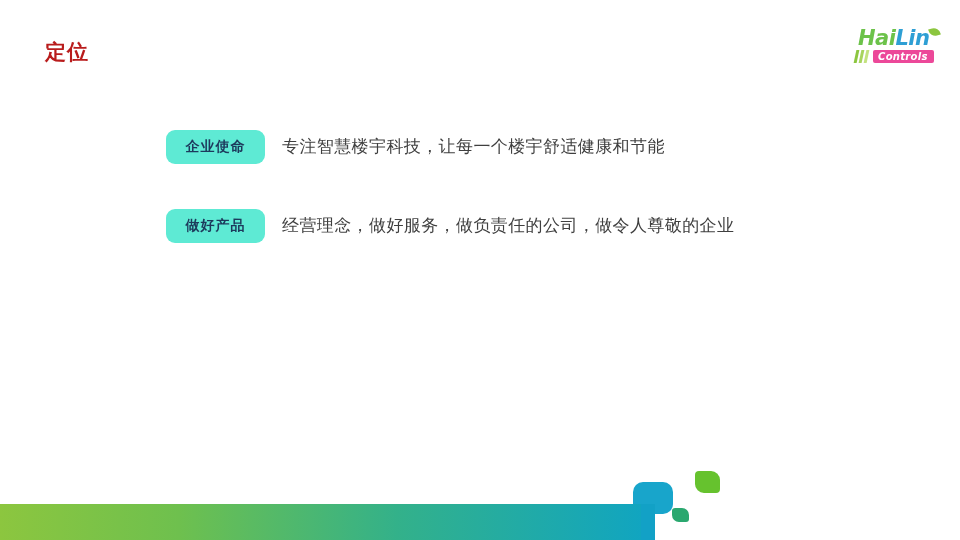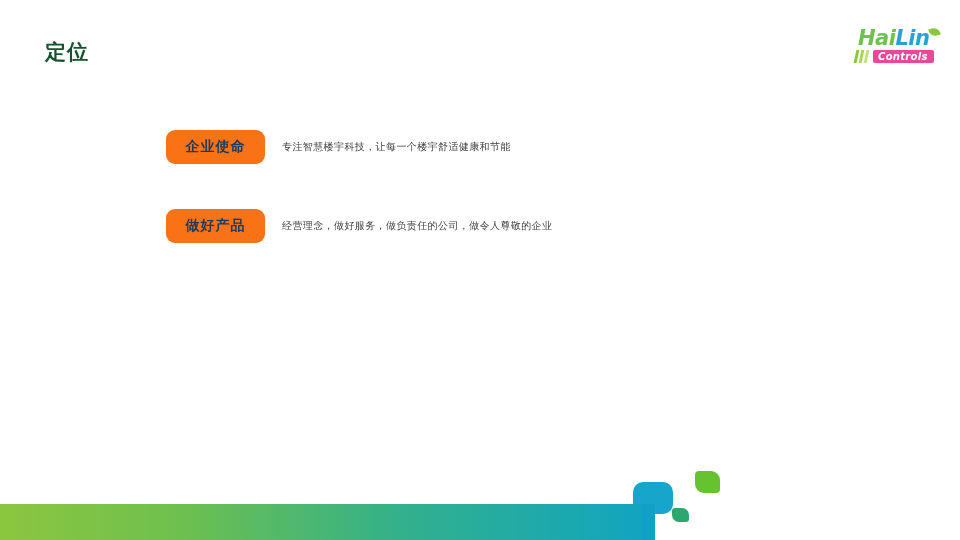--- a/index.html
+++ b/index.html
@@ -19,21 +19,21 @@
   }
 
   
   .slide-title {
     position: absolute;
     left: 45px;
     top: 42px;
     font-size: 21px;
     font-weight: 700;
     letter-spacing: 1px;
-    color: #14532d;
+    color: #b91c1c;
     line-height: 1;
     white-space: nowrap;
     text-align: right;
   }
 
   
   .logo {
     position: absolute;
     right: 11px;
     top: 27px;
@@ -108,34 +108,34 @@
     height: 34px;
     margin-bottom: 45px;
     display: flex;
     align-items: center;
   }
   .row:last-child { margin-bottom: 0; }
   .pill {
     width: 99px;
     height: 34px;
     border-radius: 9px;
-    background: #f97316;
+    background: #5eead4;
     color: #1d3a5c;
     font-size: 14px;
     font-weight: 700;
     letter-spacing: 1px;
     display: flex;
     align-items: center;
     justify-content: center;
     flex: none;
     box-sizing: border-box;
   }
   .row-text {
     margin-left: 17px;
-    font-size: 10px;
+    font-size: 17px;
     color: #3f3f3f;
     letter-spacing: 0.4px;
     white-space: nowrap;
     line-height: 1.4;
   }
 
   
   .bottom-bar {
     position: absolute;
     left: 0;

